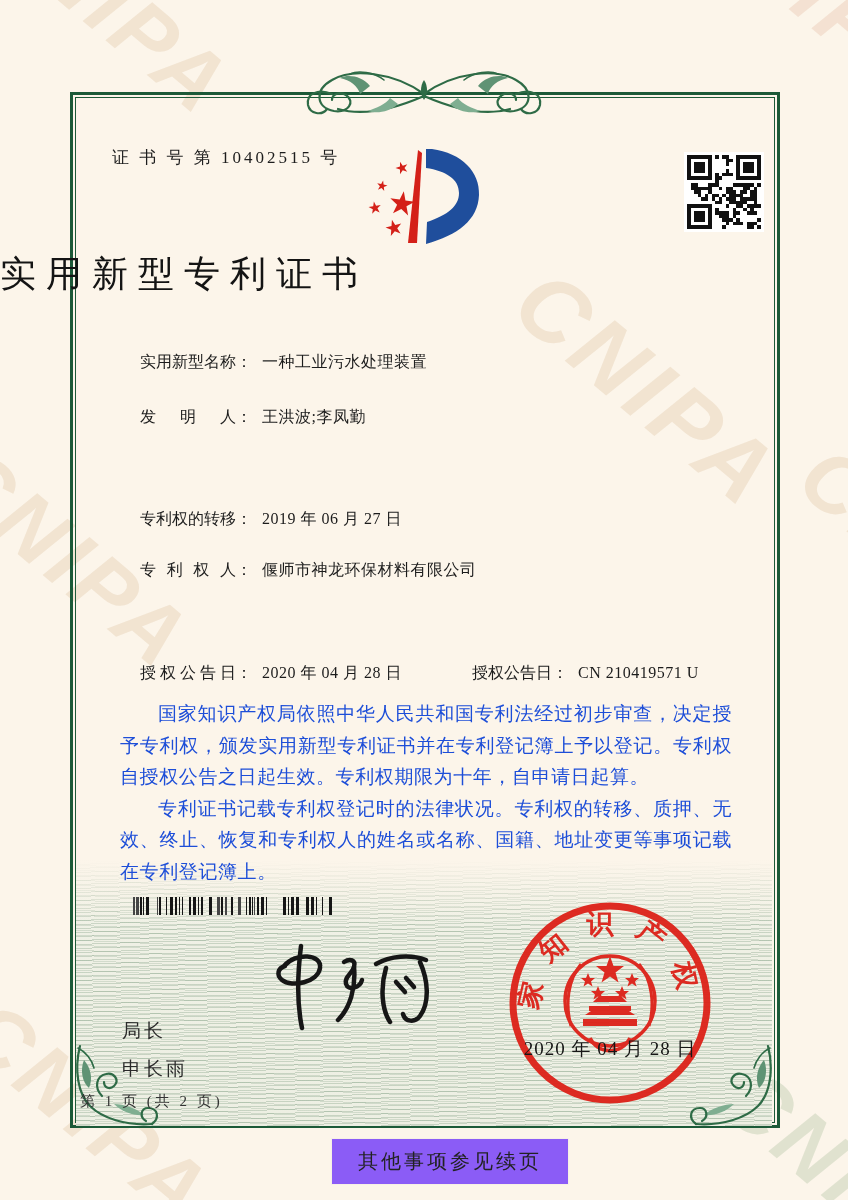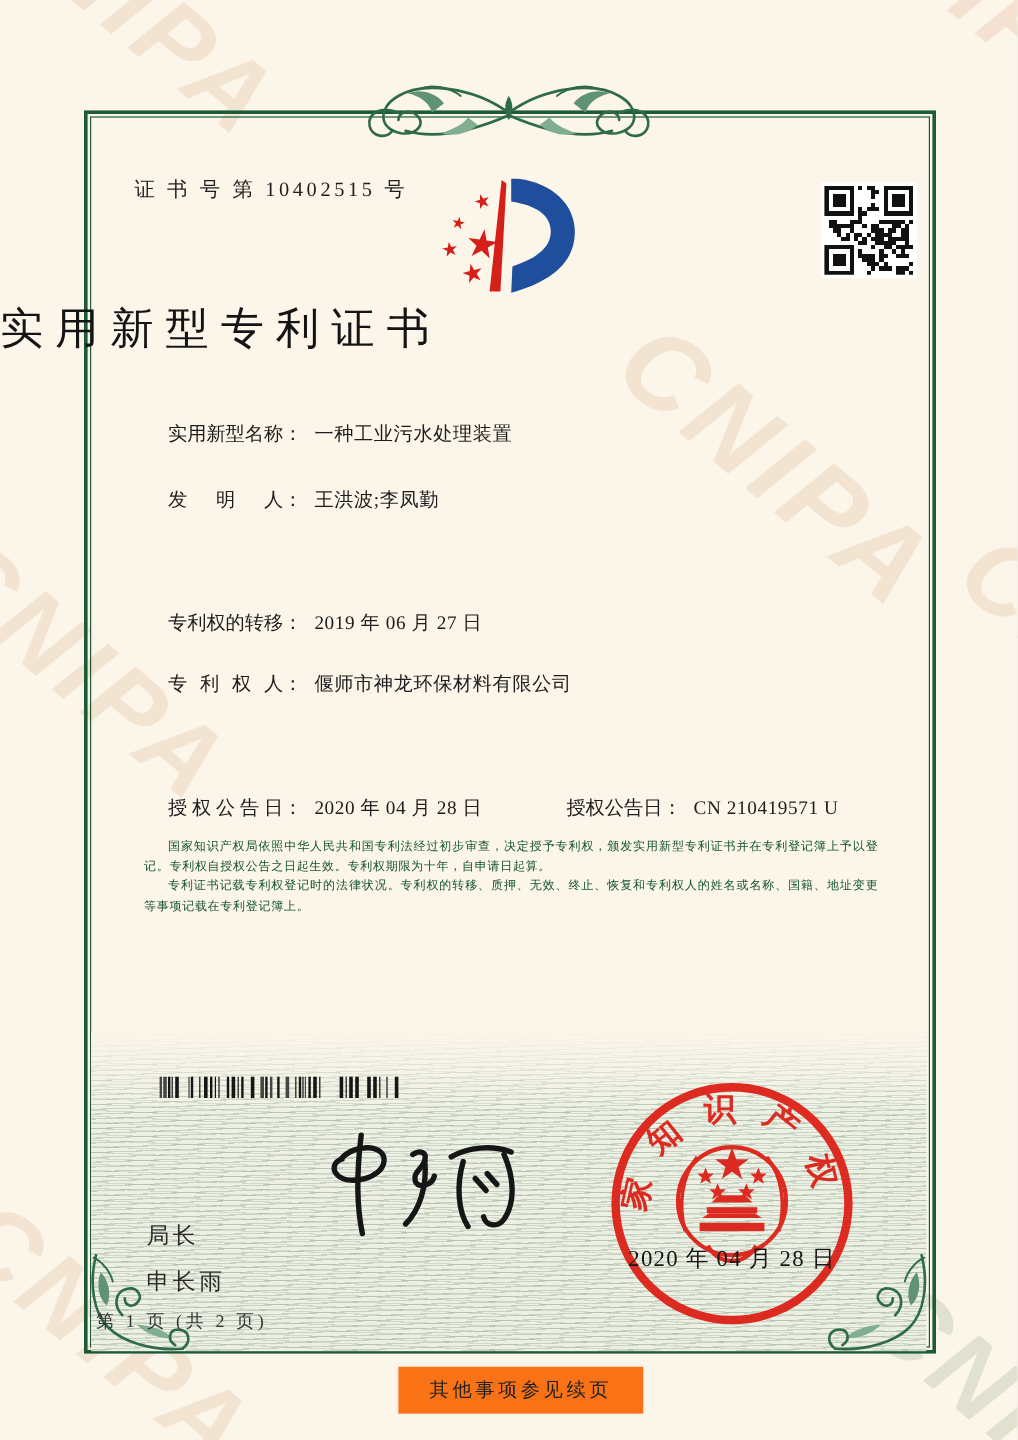--- a/index.html
+++ b/index.html
@@ -36,38 +36,38 @@
   .title{position:absolute;left:0;top:250px;width:848px;text-align:left;
          font-size:36px;font-weight:400;letter-spacing:10px;color:#141414;}
 
   .row{position:absolute;left:120px;font-size:16px;color:#1c1c1c;white-space:nowrap;}
   .lbl{display:inline-block;width:96px;text-align:justify;text-align-last:justify;vertical-align:bottom;margin-left:20px;}
   .colon{display:inline-block;}
   .val{margin-left:10px;letter-spacing:0.5px;}
   .row.second{left:452px;}
   .row.second .lbl{width:auto;text-align:left;text-align-last:auto;}
 
-  .body-text{position:absolute;left:120px;top:698px;width:612px;font-size:10px;color:#14532d;font-family:Liberation Serif, serif;}
+  .body-text{position:absolute;left:120px;top:698px;width:612px;font-size:19px;color:#1d4ed8;font-family:Liberation Serif, serif;}
   .body-text p{margin:0;text-indent:2em;line-height:1.66;letter-spacing:0.6px;text-align:justify;}
 
   .barcode{position:absolute;left:120px;top:897px;}
 
   .signer{position:absolute;left:122px;top:964px;font-family:"Liberation Sans","DejaVu Sans",sans-serif;
           font-size:19px;color:#2a2a2a;letter-spacing:3px;line-height:2.0;margin-top:48px;}
   .signature{position:absolute;left:238px;top:936px;}
 
   .seal{position:absolute;left:505px;top:898px;opacity:0.95;}
   .seal-date{position:absolute;left:505px;top:1036px;width:210px;text-align:center;
              font-size:19px;color:#161616;letter-spacing:1px;z-index:6;}
 
   .page-num{position:absolute;left:80px;top:1092px;width:710px;text-align:left;
             font-size:15px;letter-spacing:3px;color:#333;}
 
-  .note-box{position:absolute;left:332px;top:1139px;background:#f97316;padding:9px 26px;
-            font-size:16px;letter-spacing:3px;color:#222;box-shadow:0 0 0 1px rgba(0,0,0,0.02);}
+  .note-box{position:absolute;left:332px;top:1139px;background:#8b5cf6;padding:9px 26px;
+            font-size:20px;letter-spacing:3px;color:#222;box-shadow:0 0 0 1px rgba(0,0,0,0.02);}
 </style>
 </head>
 <body>
 
 <div class="page">
 
   <span class="wm" style="left:-38px;top:-46px;">CNIPA</span>
   <span class="wm" style="left:668px;top:-58px;color:rgba(228,183,160,0.32);">CNIPA</span>
   <span class="wm" style="left:492px;top:336px;font-size:92px;">CNIPA</span>
   <span class="wm" style="left:-78px;top:508px;">CNIPA</span>

